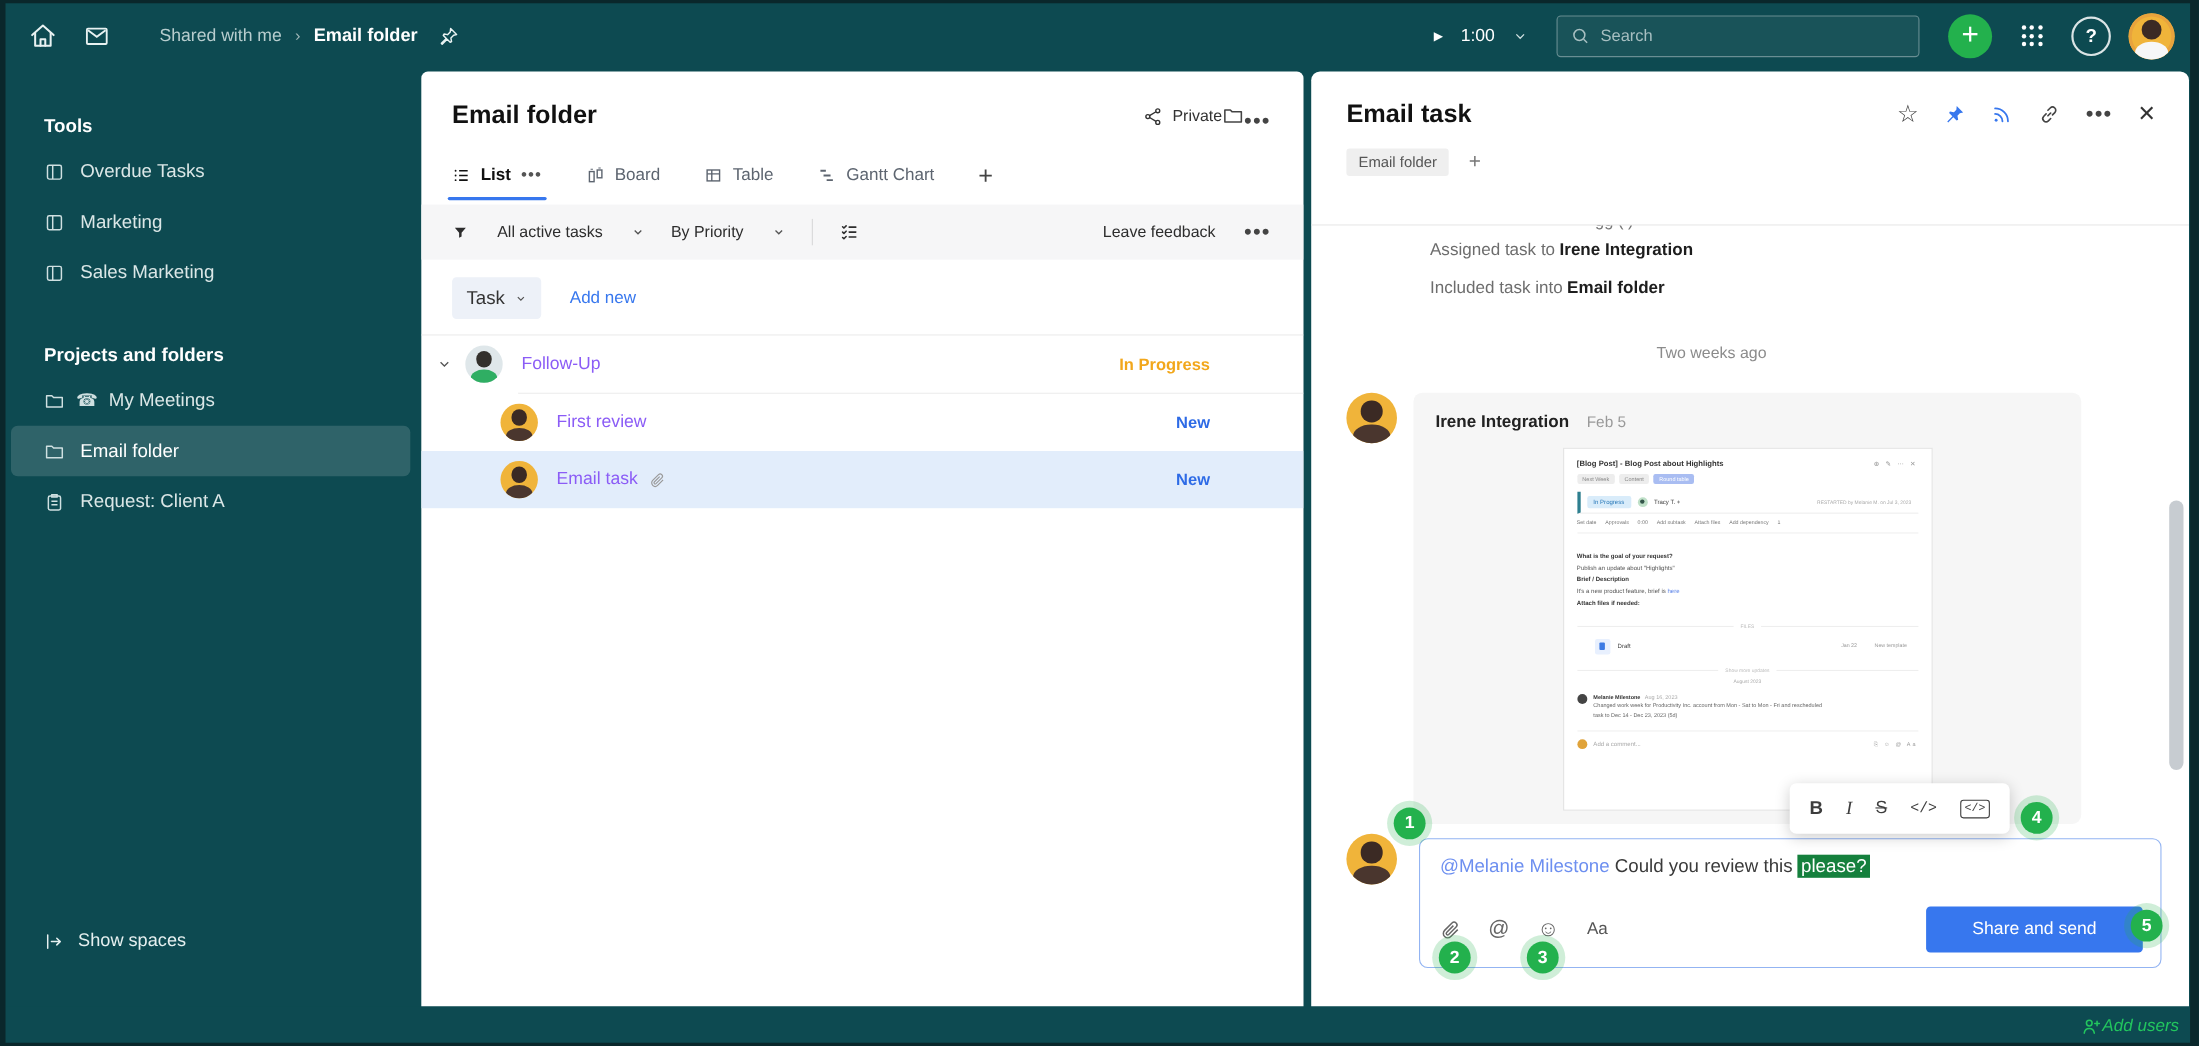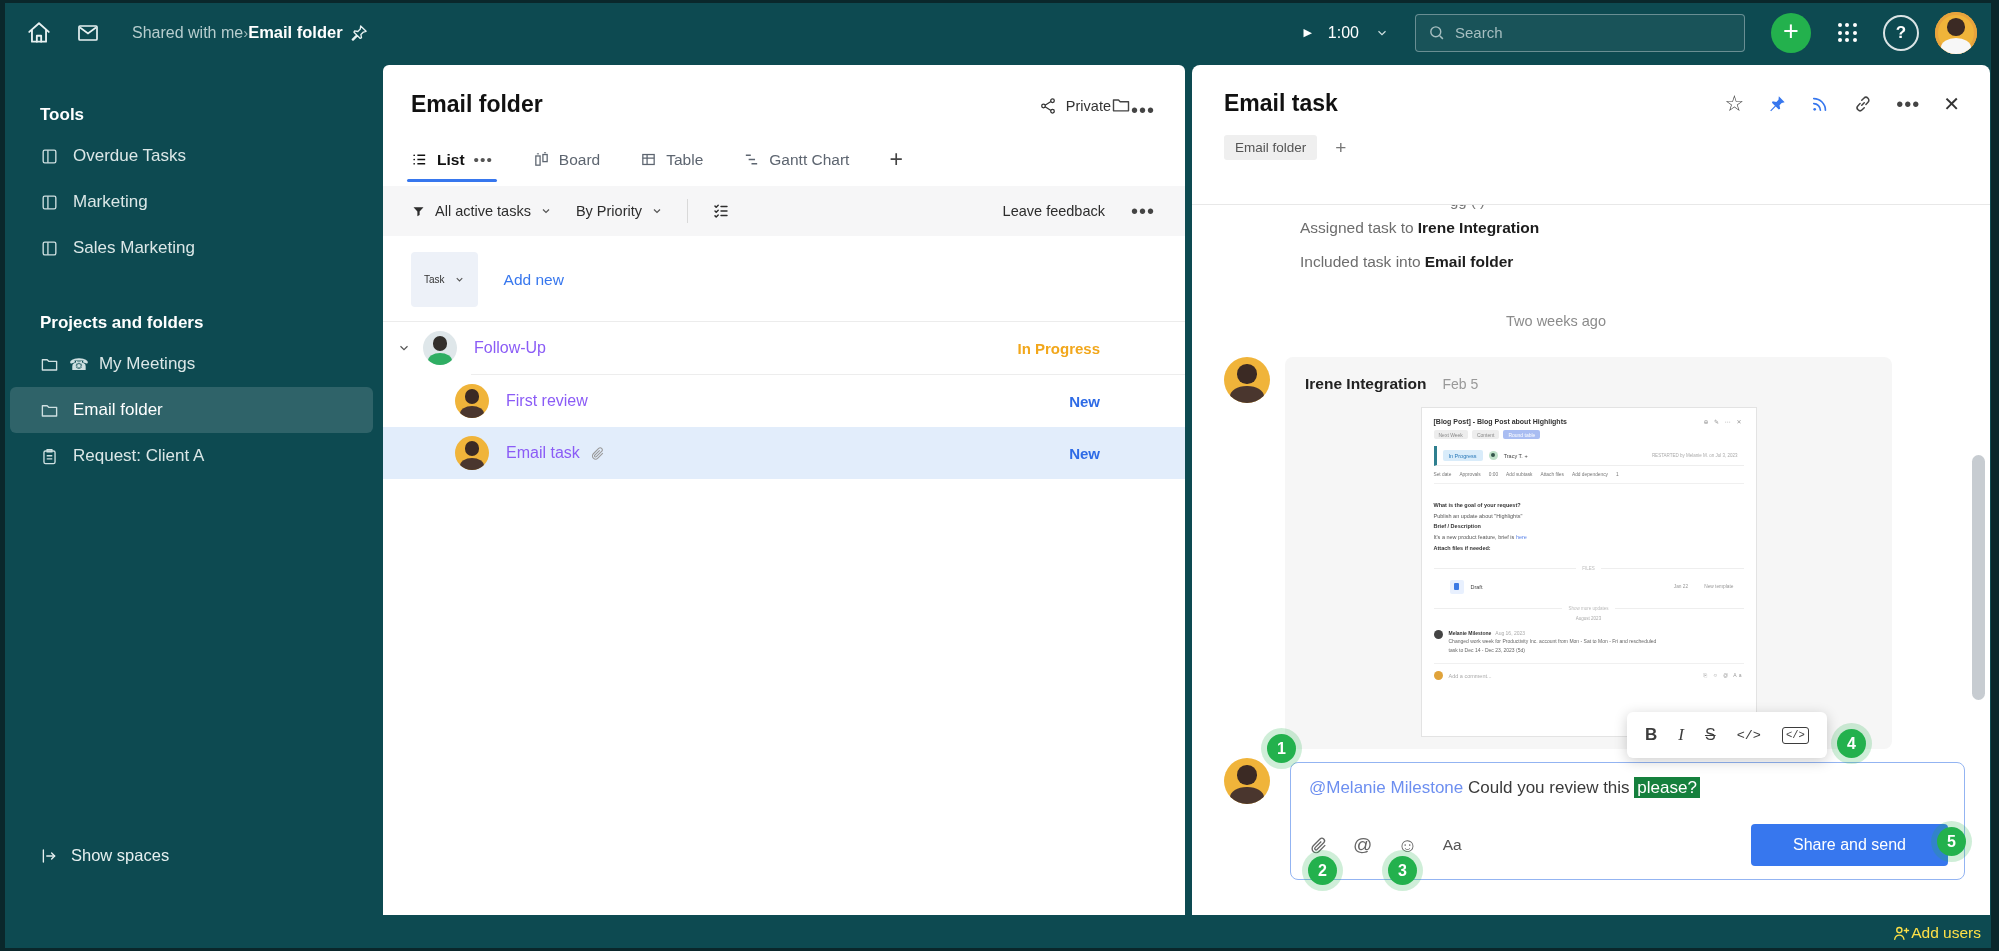--- a/index.html
+++ b/index.html
@@ -4,21 +4,21 @@
 <style>
   * { margin:0; padding:0; box-sizing:border-box; }
   html,body { width:1999px; height:951px; }
   body { font-family:"Liberation Sans", sans-serif; background:#0d4a51; position:relative; overflow:hidden; }
   .frame { position:absolute; inset:0; border:3px solid #0a272b; border-right-width:8px; border-left-width:5px; pointer-events:none; z-index:60; }
 
   
   .topbar { position:absolute; left:0; top:0; right:0; height:65px; display:flex; align-items:center; justify-content:space-between; padding:0 22px 0 26px; color:#fff; }
   .tb-left { display:flex; align-items:center; gap:22px; }
   .tb-icon { display:inline-flex; align-items:center; color:#e8f2f2; cursor:pointer; }
-  .breadcrumb { display:flex; align-items:center; margin-left:8px; font-size:16px; }
+  .breadcrumb { display:flex; align-items:center; gap:12px; margin-left:21px; font-size:16px; }
   .bc-parent { color:#b7cdce; cursor:pointer; }
   .bc-sep { color:#9fb7b8; font-size:15px; }
   .bc-current { color:#fff; font-weight:bold; font-size:16.5px; cursor:pointer; }
   .tb-right { display:flex; align-items:center; gap:16px; }
   .play { color:#fff; font-size:11px; cursor:pointer; }
   .timer { font-size:16px; color:#fff; cursor:pointer; }
   .tb-chev { color:#cfe0e1; cursor:pointer; display:inline-flex; }
   .searchbox { width:330px; height:38px; border:1px solid rgba(255,255,255,.35); background:rgba(255,255,255,.05); border-radius:4px; display:flex; align-items:center; gap:10px; padding:0 12px; margin:0 10px; }
   .searchbox svg { color:#a7bfc1; }
   .searchbox input { flex:1; background:transparent; border:none; outline:none; color:#e8f2f2; font-size:15px; font-family:"Liberation Sans", sans-serif; }
@@ -54,26 +54,26 @@
   .icon-btn { display:inline-flex; align-items:center; cursor:pointer; color:#444; }
   .dots { font-size:20px; color:#444; letter-spacing:1px; line-height:10px; cursor:pointer; }
   .tabs { display:flex; align-items:center; gap:40px; padding-left:28px; margin-top:28px; }
   .tab { display:flex; align-items:center; gap:9px; font-size:15.5px; color:#5d6570; cursor:pointer; position:relative; }
   .tab .t-ico { display:inline-flex; }
   .tab.active { color:#111; font-weight:bold; }
   .tab.active::after { content:""; position:absolute; left:-4px; right:-4px; bottom:-13px; height:3px; background:#3777ee; border-radius:2px; }
   .tab-dots { color:#555; font-weight:normal; letter-spacing:1px; }
   .tab-plus { font-size:23px; color:#444; font-weight:normal; }
   .filterbar { margin-top:13px; height:50px; background:#f6f6f7; display:flex; align-items:center; gap:24px; padding:0 30px 0 28px; font-size:14.5px; color:#2d2d2d; }
-  .fb-item { display:flex; align-items:center; gap:9px; cursor:pointer; }
+  .fb-item { display:flex; align-items:center; gap:26px; cursor:pointer; }
   .fb-chev { display:inline-flex; color:#555; }
   .fb-div { width:1px; height:24px; background:#d9d9d9; }
   .fb-right { margin-left:auto; display:flex; align-items:center; gap:26px; }
   .addrow { padding:16px 0 14px 28px; border-bottom:1px solid #ececec; display:flex; align-items:center; gap:26px; }
-  .task-chip { background:#edf1f8; border-radius:4px; padding:22px 13px; font-size:10px; color:#333; display:flex; align-items:center; gap:9px; cursor:pointer; }
+  .task-chip { background:#edf1f8; border-radius:4px; padding:9px 13px; font-size:17px; color:#333; display:flex; align-items:center; gap:9px; cursor:pointer; }
   .addnew { color:#3777ee; font-size:15.5px; cursor:pointer; }
   .trow { height:52px; display:flex; align-items:center; position:relative; cursor:pointer; }
   .trow.lvl0 { padding-left:14px; }
   .trow.lvl1 { padding-left:72px; }
   .trow.selected { background:#e2edfb; }
   .trow .r-chev { display:inline-flex; color:#555; margin-right:12px; cursor:pointer; }
   .r-avatar { width:34px; height:34px; margin-right:17px; flex:none; }
   .av-green { background:#dfe7ea; }
   .av-green::before { background:#33302c; }
   .av-green::after { background:#2fae63; }
@@ -162,21 +162,21 @@
   .fm-codeblock { font-size:10.5px; font-family:"Liberation Mono", monospace; border:1.4px solid #3d3d3d; border-radius:3px; padding:1.5px 3px; cursor:pointer; }
   .badge { position:absolute; width:29px; height:29px; border-radius:50%; background:#23b14d; color:#fff; font-weight:bold; font-size:16px; display:flex; align-items:center; justify-content:center; box-shadow:0 0 0 6px rgba(35,177,77,.22); z-index:6; }
   .b1 { left:75px; top:529px; } .b2 { left:116px; top:651px; } .b3 { left:196px; top:651px; }
   .b4 { left:645px; top:524px; } .b5 { left:745px; top:622px; }
 
   .vscroll { position:absolute; right:5px; top:85px; bottom:8px; width:13px; }
   .vthumb { position:absolute; top:305px; width:13px; height:245px; background:#c7ccd1; border-radius:7px; cursor:pointer; }
 
   
   .bottombar { position:absolute; left:0; right:0; bottom:0; height:36px; background:#0d4a51; display:flex; align-items:center; justify-content:flex-end; gap:10px; padding:0 18px; z-index:20; }
-  .addusers { display:flex; align-items:center; gap:0; color:#fde047; font-size:15.5px; cursor:pointer; }
+  .addusers { display:flex; align-items:center; gap:0; color:#22c55e; font-size:15.5px; cursor:pointer;font-style:italic; }
 </style>
 </head>
 <body>
 
 <header class="topbar">
   <div class="tb-left">
     <span class="tb-icon">
       <svg width="26" height="26" viewBox="0 0 24 24" fill="none" stroke="currentColor" stroke-width="1.7" stroke-linecap="round" stroke-linejoin="round">
           <path d="M3 11l9-8 9 8"></path>
           <path d="M5.5 9.5V20h13V9.5"></path>

